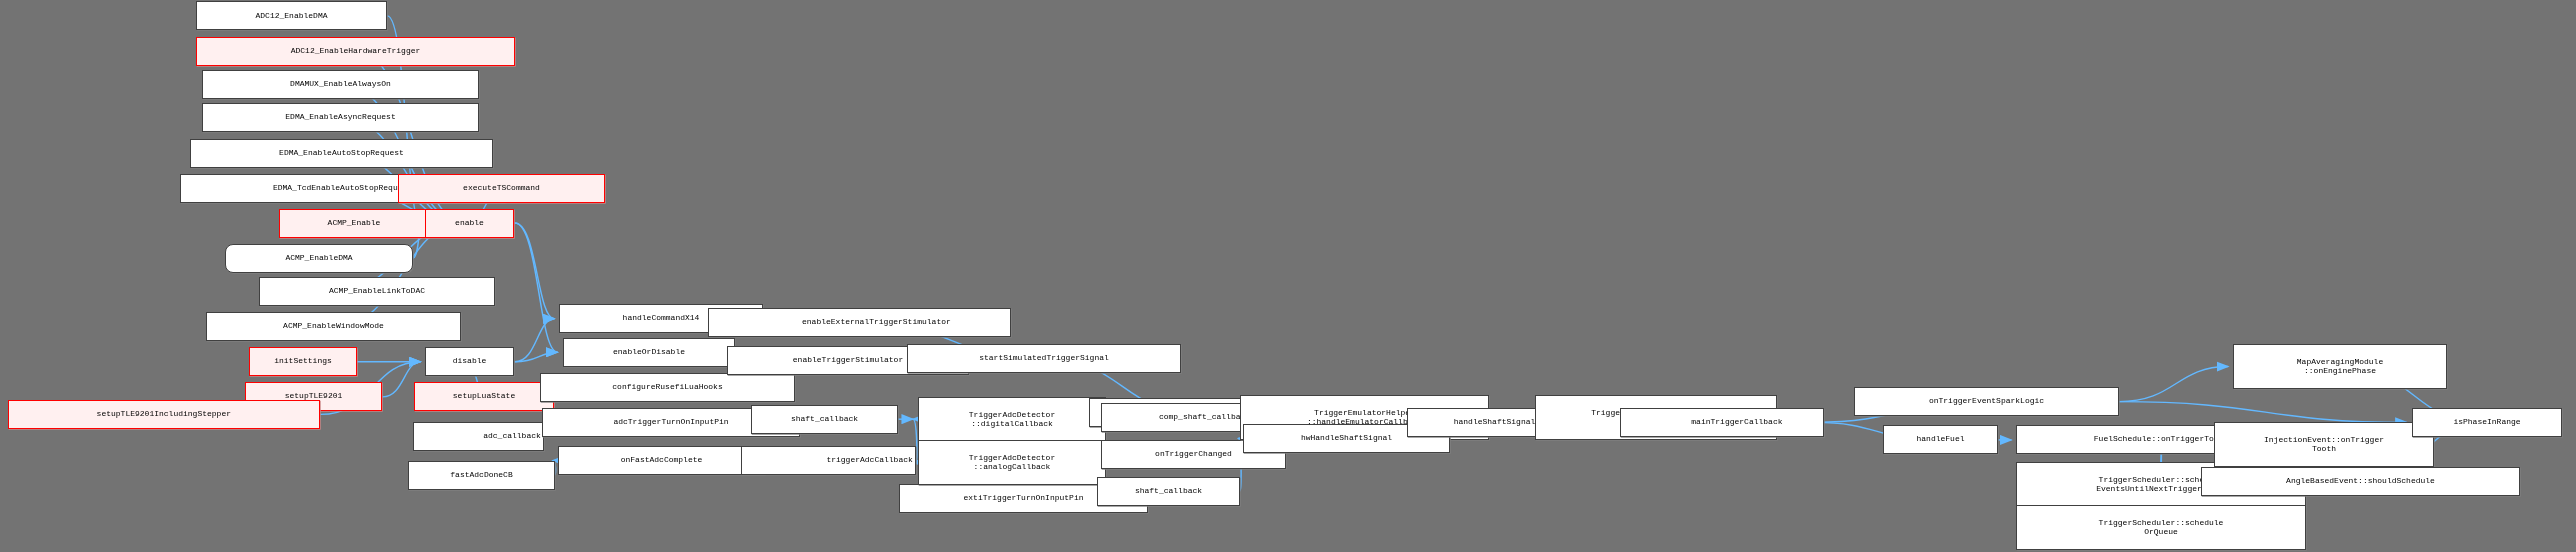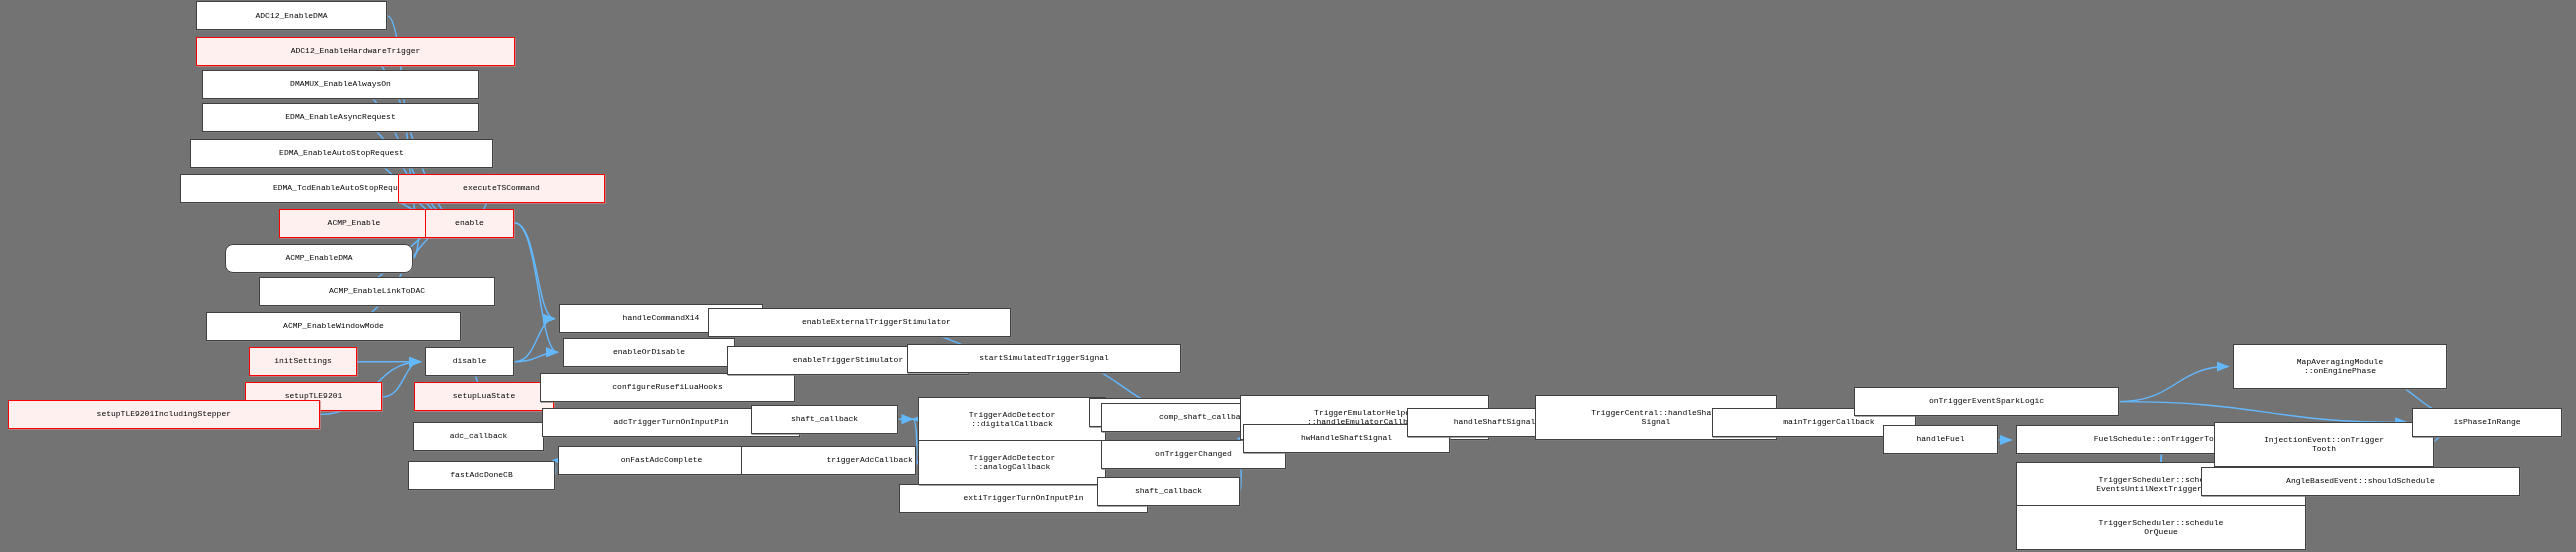--- a/index.html
+++ b/index.html
@@ -91,21 +91,21 @@
     <div class="node" style="left: 225px; top: 244px; width: 188px; height: 29px; border-radius: 8px;"><span>ACMP_EnableDMA</span></div>
     <div class="node" style="left: 213px; top: 277px; width: 236px; height: 29px; margin-left: 46px;"><span>ACMP_EnableLinkToDAC</span></div>
     <div class="node" style="left: 206px; top: 312px; width: 255px; height: 29px;"><span>ACMP_EnableWindowMode</span></div>
     <div class="node hl" style="left: 249px; top: 347px; width: 108px; height: 29px;"><span>initSettings</span></div>
     <div class="node hl" style="left: 245px; top: 382px; width: 137px; height: 29px;"><span>setupTLE9201</span></div>
     <div class="node hl" style="left: 7.8px; top: 400px; width: 312px; height: 29px;"><span>setupTLE9201IncludingStepper</span></div>
     <div class="node hl" style="left: 398px; top: 174px; width: 207px; height: 29px;"><span>executeTSCommand</span></div>
     <div class="node hl" style="left: 425px; top: 209px; width: 89px; height: 29px;"><span>enable</span></div>
     <div class="node" style="left: 425px; top: 347px; width: 89px; height: 29px;"><span>disable</span></div>
     <div class="node hl" style="left: 414px; top: 382px; width: 140px; height: 29px;"><span>setupLuaState</span></div>
-    <div class="node" style="left: 413px; top: 422px; width: 131px; height: 29px;"><span>adc_callback</span></div>
+    <div class="node" style="left: 413px; top: 422px; width: 131px; height: 29px; text-align: right;"><span>adc_callback</span></div>
     <div class="node" style="left: 408px; top: 461px; width: 147px; height: 29px;"><span>fastAdcDoneCB</span></div>
     <div class="node" style="left: 559px; top: 304px; width: 204px; height: 29px;"><span>handleCommandX14</span></div>
     <div class="node" style="left: 563px; top: 338px; width: 172px; height: 29px;"><span>enableOrDisable</span></div>
     <div class="node" style="left: 540px; top: 373px; width: 255px; height: 29px;"><span>configureRusefiLuaHooks</span></div>
     <div class="node" style="left: 542px; top: 408px; width: 258px; height: 29px;"><span>adcTriggerTurnOnInputPin</span></div>
     <div class="node" style="left: 558px; top: 446px; width: 207px; height: 29px;"><span>onFastAdcComplete</span></div>
     <div class="node" style="left: 708px; top: 308px; width: 303px; height: 29px; padding-left: 36px;"><span>enableExternalTriggerStimulator</span></div>
     <div class="node" style="left: 727px; top: 346px; width: 242px; height: 29px;"><span>enableTriggerStimulator</span></div>
     <div class="node" style="left: 751px; top: 405px; width: 147px; height: 29px;"><span>shaft_callback</span></div>
     <div class="node" style="left: 741px; top: 446px; width: 175px; height: 29px; text-align: right;"><span>triggerAdcCallback</span></div>
@@ -118,21 +118,21 @@
     <div class="node" style="left: 1097px; top: 477px; width: 143px; height: 29px;"><span>shaft_callback</span></div>
     <div class="node" style="left: 1089px; top: 398px; width: 223px; height: 29px;"><span>emulatorApplyPinState</span></div>
     <div class="node" style="left: 1101px; top: 403px; width: 207px; height: 29px;"><span>comp_shaft_callback</span></div>
     <div class="node" style="left: 1101px; top: 440px; width: 185px; height: 29px;"><span>onTriggerChanged</span></div>
     <div class="node" style="left: 1240px; top: 395px; width: 249px; height: 45px;"><span>TriggerEmulatorHelper
 ::handleEmulatorCallback</span></div>
     <div class="node" style="left: 1243px; top: 424px; width: 207px; height: 29px;"><span>hwHandleShaftSignal</span></div>
     <div class="node" style="left: 1407px; top: 408px; width: 175px; height: 29px;"><span>handleShaftSignal</span></div>
     <div class="node" style="left: 1535px; top: 395px; width: 242px; height: 45px;"><span>TriggerCentral::handleShaft
 Signal</span></div>
-    <div class="node" style="left: 1712px; top: 408px; width: 204px; height: 29px; padding-left: 32px;"><span>mainTriggerCallback</span></div>
+    <div class="node" style="left: 1620px; top: 408px; width: 204px; height: 29px; padding-left: 32px;"><span>mainTriggerCallback</span></div>
     <div class="node" style="left: 1854px; top: 387px; width: 265px; height: 29px;"><span>onTriggerEventSparkLogic</span></div>
     <div class="node" style="left: 1883px; top: 425px; width: 115px; height: 29px;"><span>handleFuel</span></div>
     <div class="node" style="left: 2016px; top: 425px; width: 290px; height: 29px;"><span>FuelSchedule::onTriggerTooth</span></div>
     <div class="node" style="left: 2016px; top: 462px; width: 290px; height: 45px;"><span>TriggerScheduler::schedule
 EventsUntilNextTriggerTooth</span></div>
     <div class="node" style="left: 2233px; top: 344px; width: 214px; height: 45px;"><span>MapAveragingModule
 ::onEnginePhase</span></div>
     <div class="node" style="left: 2016px; top: 505px; width: 290px; height: 45px;"><span>TriggerScheduler::schedule
 OrQueue</span></div>
     <div class="node" style="left: 2214px; top: 422px; width: 220px; height: 45px;"><span>InjectionEvent::onTrigger

